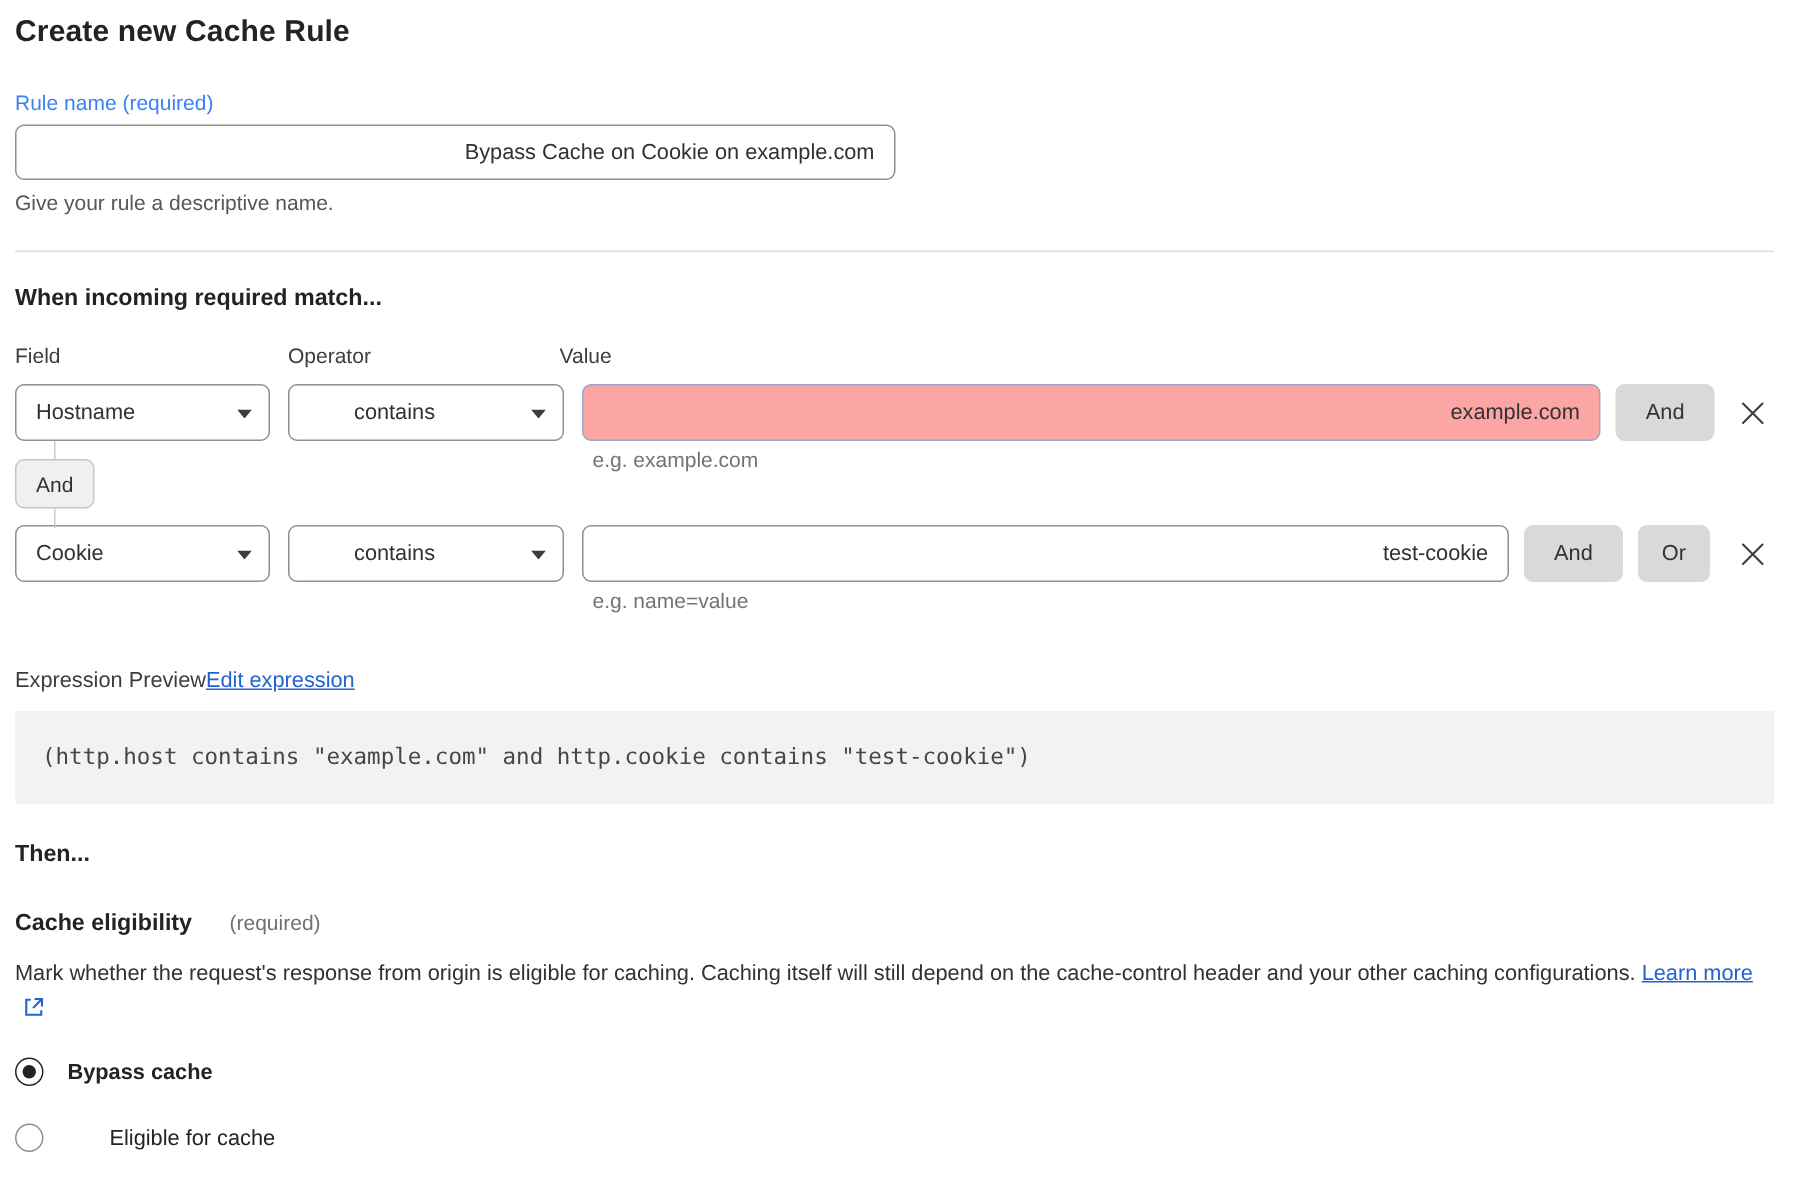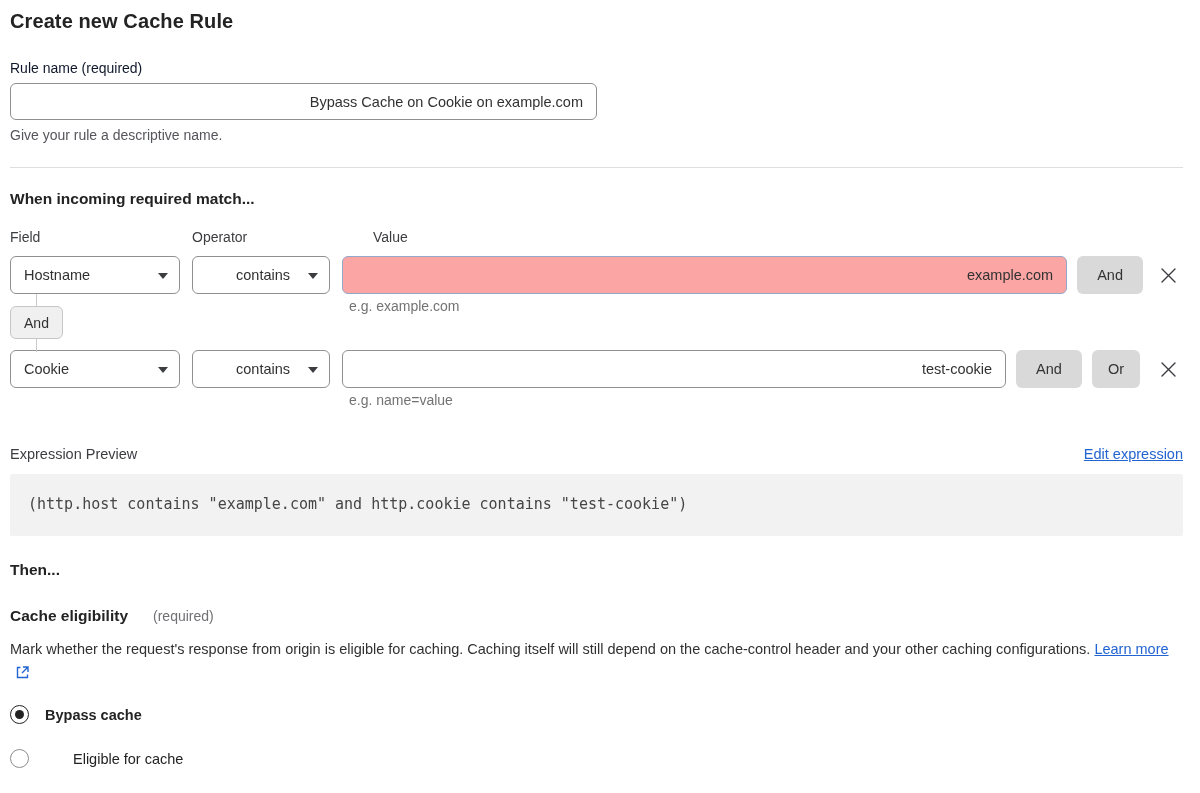--- a/index.html
+++ b/index.html
@@ -11,21 +11,21 @@
     overflow: hidden;
   }
   .page { padding: 0 17px 0 10px; position: relative; }
 
   h1.page-title {
     margin: 10px 0 0 0;
     font-size: 20px; font-weight: 700; color: #232324;
     letter-spacing: .1px;
   }
 
-  .field-label { display: block; margin-top: 27px; font-size: 14px; color: #0f172a; }
+  .field-label { display: block; margin-top: 27px; font-size: 14px; color: #3b82f6; }
 
   .text-input {
     display: block; width: 587px; height: 37px;
     margin-top: 7px; padding: 0 13px;
     font-family: "Liberation Sans", "DejaVu Sans", sans-serif;
     font-size: 14.5px; color: #313131;
     border: 1px solid #8f9092; border-radius: 6px;
     background: #fff; outline: none; text-align: right;
   }
   .helper { margin-top: 7px; font-size: 14px; color: #55565b; }
@@ -47,21 +47,21 @@
 
   .select-box {
     position: relative; height: 38px;
     border: 1px solid #8f9092; border-radius: 6px; background: #fff;
     display: flex; align-items: center;
     padding: 0 30px 0 13px;
     font-size: 14.5px; color: #313131; cursor: pointer;
     flex-shrink: 0;
   }
   .select-box.field { width: 170px; margin-right: 12px; }
-  .select-box.operator { width: 138px; margin-right: 12px; padding-left: 43px; }
+  .select-box.operator { width: 184px; margin-right: 12px; padding-left: 43px; }
   .select-box .chev { position: absolute; right: 11px; top: 16px; }
 
   .value-col { flex: 1; margin-right: 10px; min-width: 0; }
   .value-col .text-input { width: 100%; margin-top: 0; height: 38px; }
   .value-col .text-input.focused {
     background: #fca5a5; border-color: #93a9c9;
   }
   .eg-helper { margin: 4px 0 0 7px; font-size: 14px; color: #737373; }
 
   .gray-btn {
@@ -85,21 +85,21 @@
   .connector .line { width: 1px; background: #c9c9c9; }
   .connector .line.top { height: 12px; }
   .connector .line.bottom { height: 13px; }
   .connector-btn {
     width: 53px; height: 33px;
     background: #f0f0f0; border: 1px solid #c6c6c6; border-radius: 6px;
     font-family: inherit; font-size: 14px; color: #313131; cursor: pointer;
   }
 
   
-  .expr-head { display: flex; justify-content: space-between; align-items: baseline; margin-top: 38px; }
+  .expr-head { display: flex; align-items: baseline; margin-top: 38px; }
   .expr-label { font-size: 14.5px; color: #3c3d41; }
   a.edit-link { font-size: 14.5px; color: #2264d1; text-decoration: underline; cursor: pointer; }
   pre.code-block {
     margin: 12px 0 0 0; height: 62px; width: 100%;
     background: #f2f2f2; border-radius: 2px;
     padding: 21px 18px;
     font-family: "DejaVu Sans Mono", "Liberation Mono", monospace;
     font-size: 15px; color: #454545;
     white-space: pre; overflow: hidden;
   }

